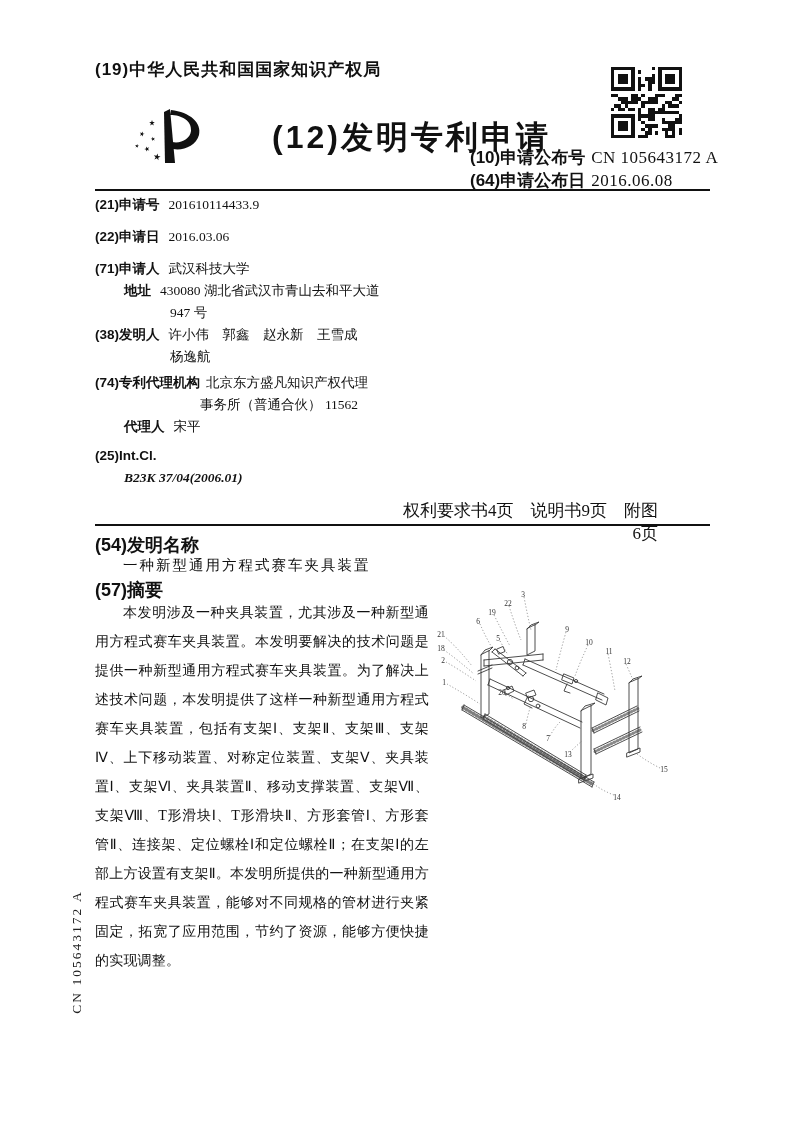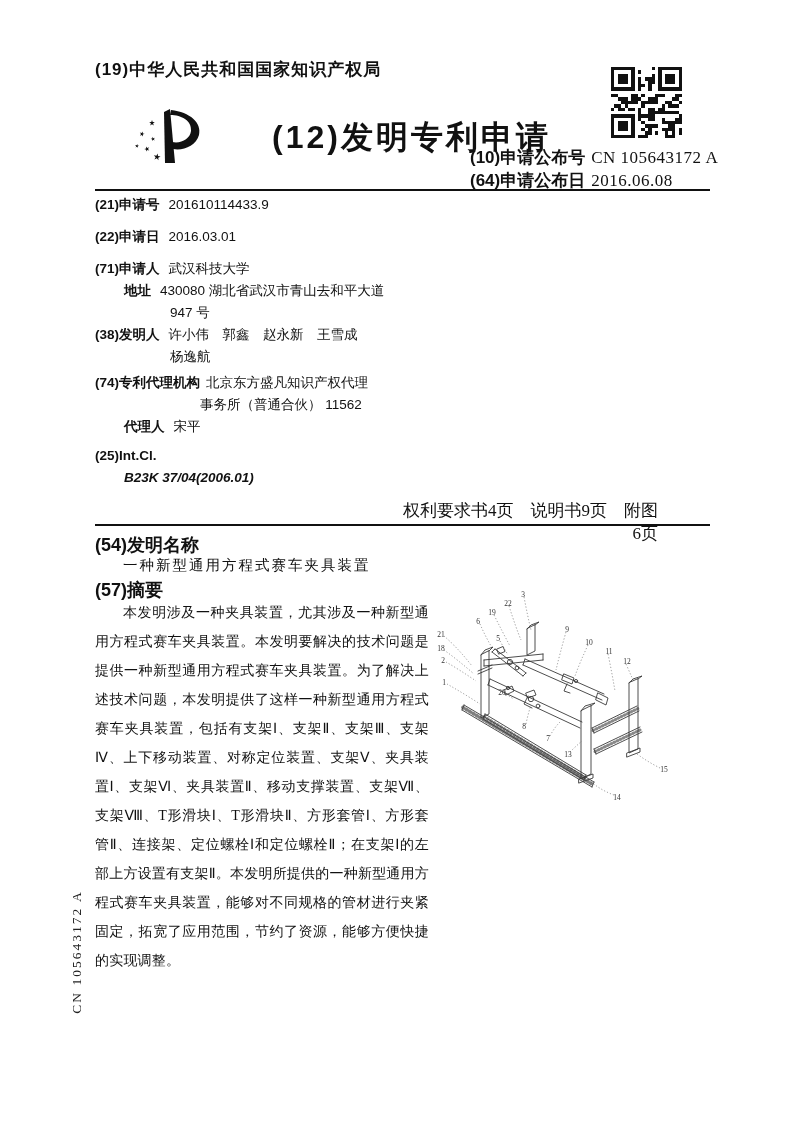--- a/index.html
+++ b/index.html
@@ -12,21 +12,21 @@
   .sans { font-family:"Liberation Sans", sans-serif; }
   .b { font-weight:bold; }
   .office-line { left:95px; top:58px; font-size:17px; letter-spacing:1px; }
   .doc-type { left:272px; top:106px; font-size:32px; letter-spacing:3px;margin-top:10px; }
   .pub-line { left:470px; white-space:nowrap; font-size:17px; }
   .pub-line .lb { font-family:"Liberation Sans",sans-serif; font-weight:bold; }
   .pub-line .val { font-family:"Liberation Serif",serif; margin-left:6px; letter-spacing:0.5px; }
   .rule { left:95px; width:615px; height:2px; background:#111; }
   .row { left:95px; font-size:13.5px; white-space:nowrap; }
   .row .lb { font-family:"Liberation Sans",sans-serif; font-weight:bold; }
-  .row .val { font-family:Liberation Sans, sans-serif; margin-left:9px; }
+  .row .val { font-family:Liberation Serif, serif; margin-left:9px; }
   .row.indent1 { left:124px; }
   .row.indent2 { left:170px; }
   .row.indent3 { left:200px; }
   .italic { font-style:italic; }
   .pages-info { left:400px; top:499px; width:258px; text-align:right; font-size:17px; }
   .sec-label { left:95px; font-size:18px; }
   .title-line { left:123px; top:556px; font-size:14.5px; letter-spacing:2px; }
   .abstract {
     left:95px; top:598px; width:334px; font-size:14px; line-height:29px;
     text-align:justify; text-indent:2em; letter-spacing:0.2px;
@@ -299,21 +299,21 @@
   <div class="abs pub-line" style="top:169px;">
     <span class="lb">(64)申请公布日</span><span class="val">2016.06.08</span>
   </div>
 
   <div class="abs rule" style="top:189px;"></div>
 
   <div class="abs row" style="top:196px;">
     <span class="lb">(21)申请号</span><span class="val">201610114433.9</span>
   </div>
   <div class="abs row" style="top:228px;">
-    <span class="lb">(22)申请日</span><span class="val">2016.03.01</span>
+    <span class="lb">(22)申请日</span><span class="val">2016.03.06</span>
   </div>
   <div class="abs row" style="top:260px;">
     <span class="lb">(71)申请人</span><span class="val">武汉科技大学</span>
   </div>
   <div class="abs row indent1" style="top:282px;">
     <span class="lb">地址</span><span class="val">430080 湖北省武汉市青山去和平大道</span>
   </div>
   <div class="abs row indent2" style="top:304px;">
     <span class="val" style="margin-left:0;">947 号</span>
   </div>

